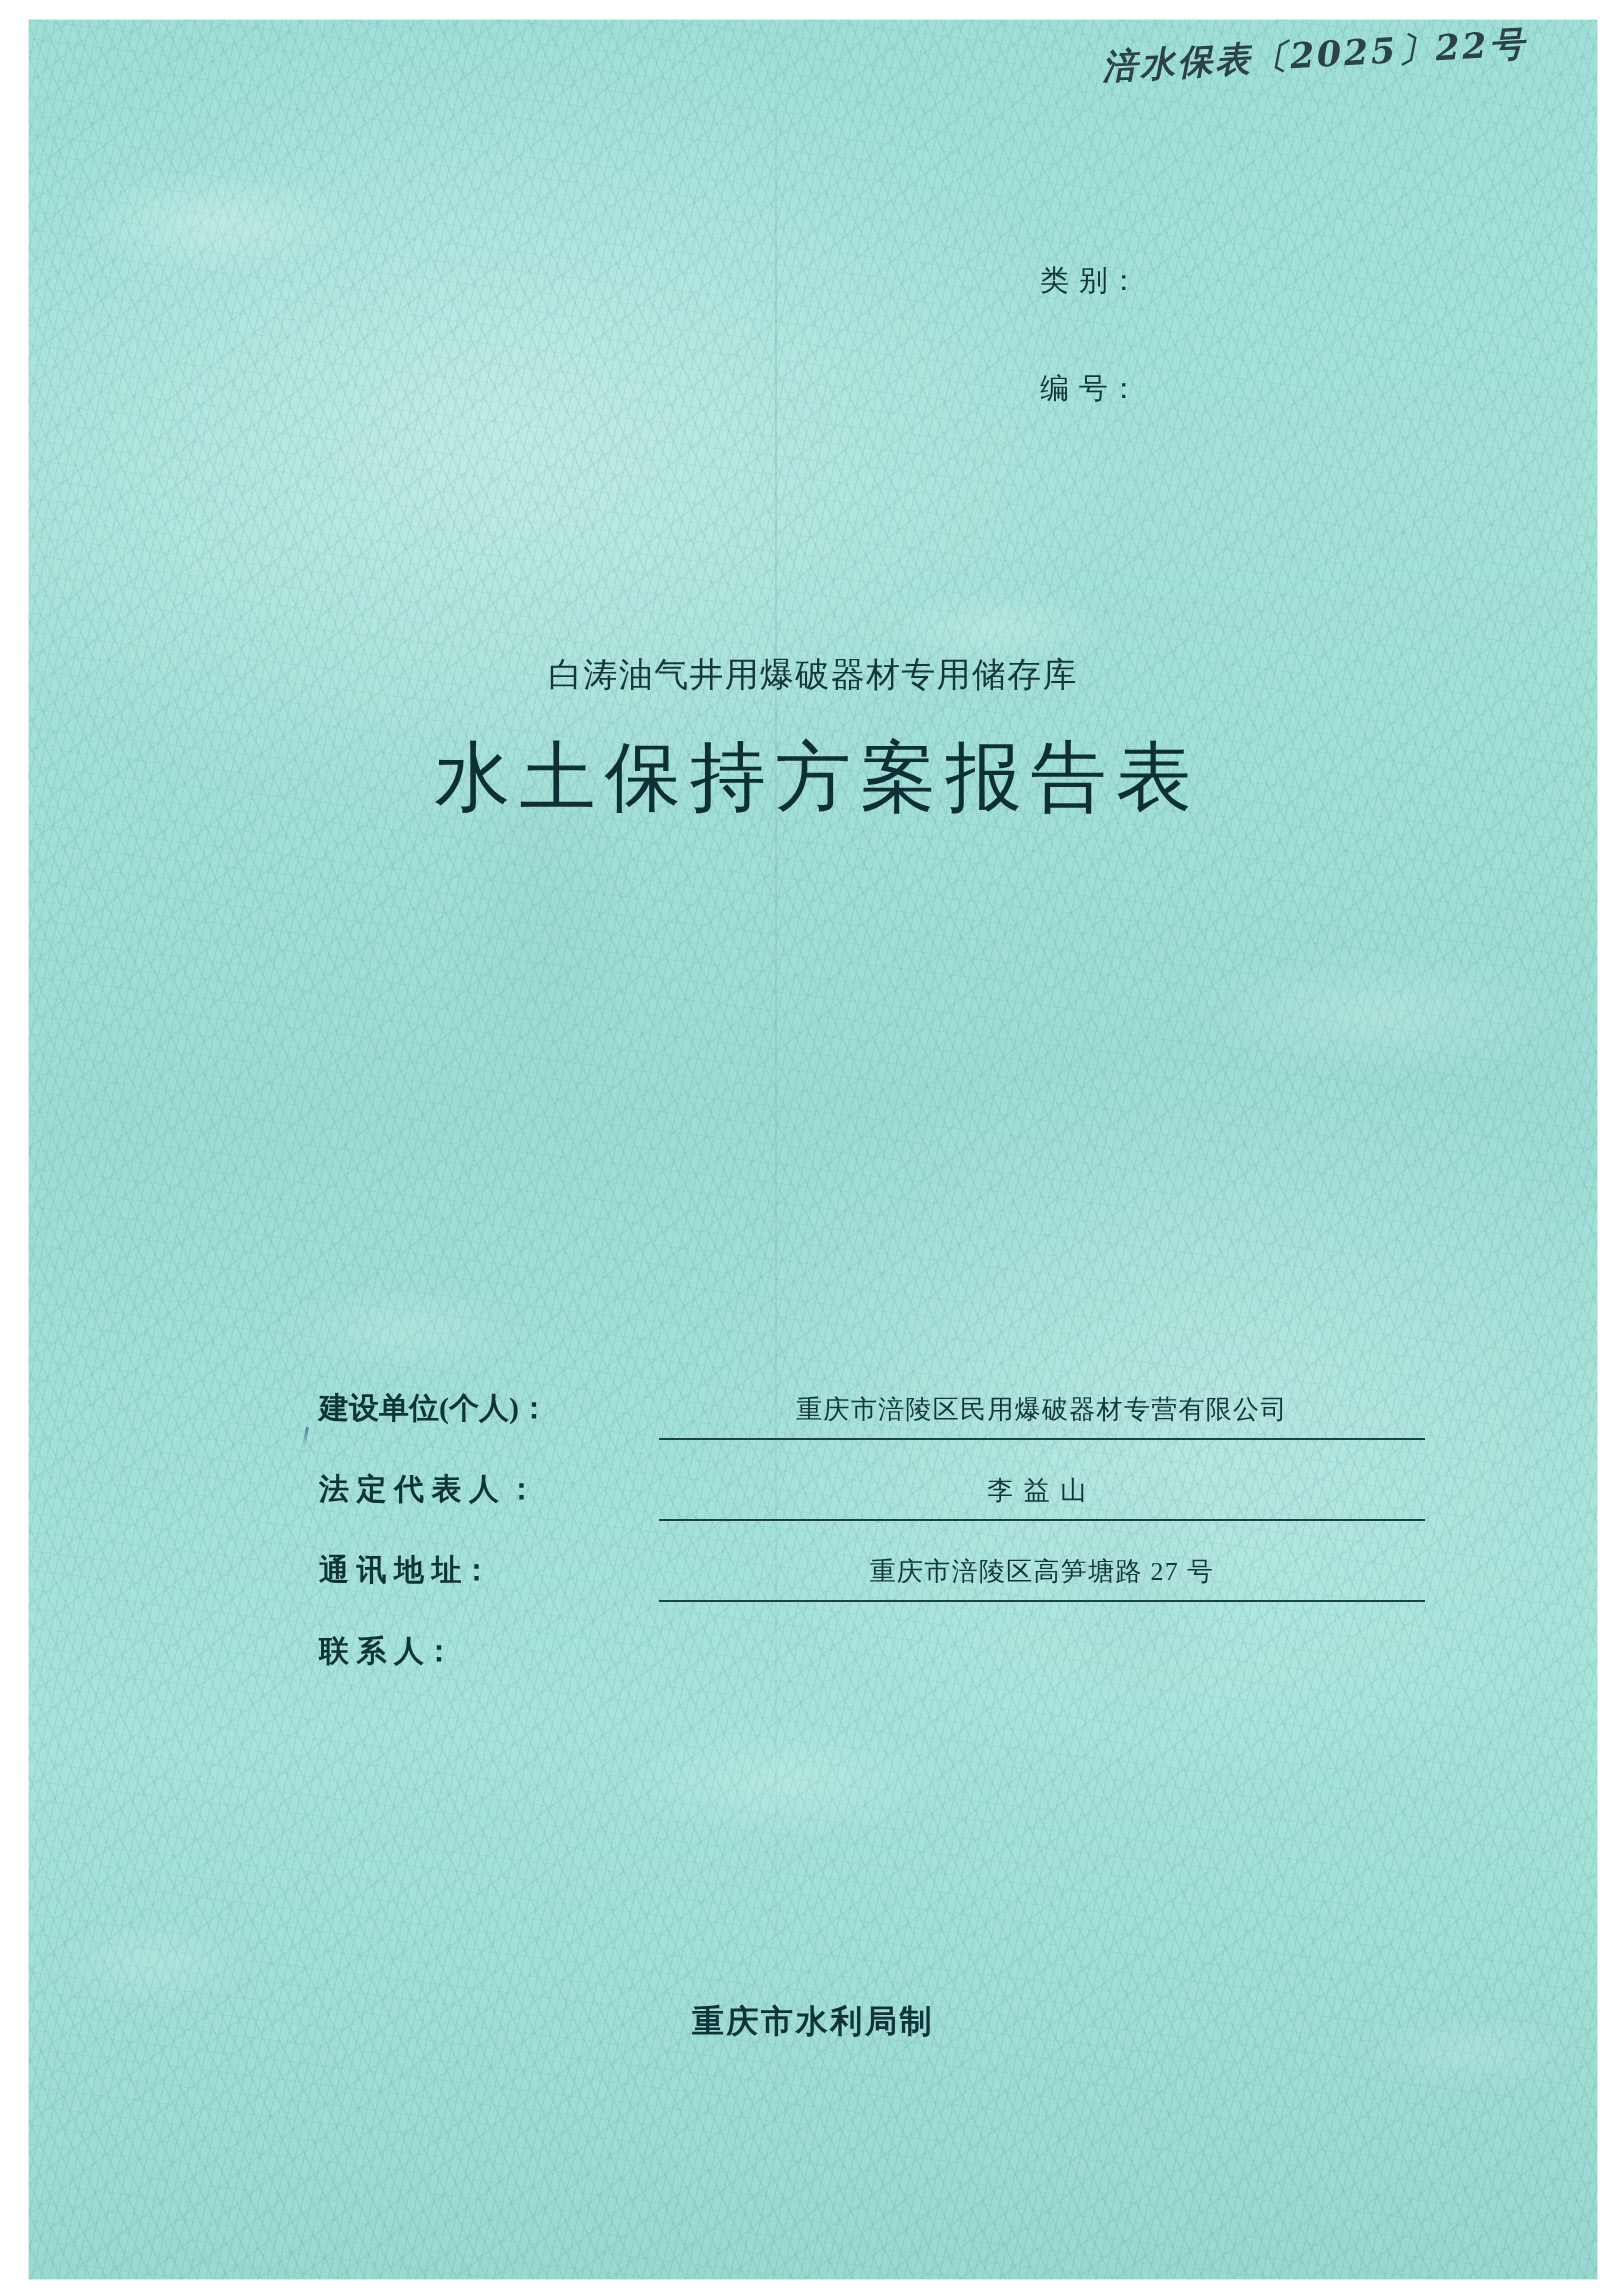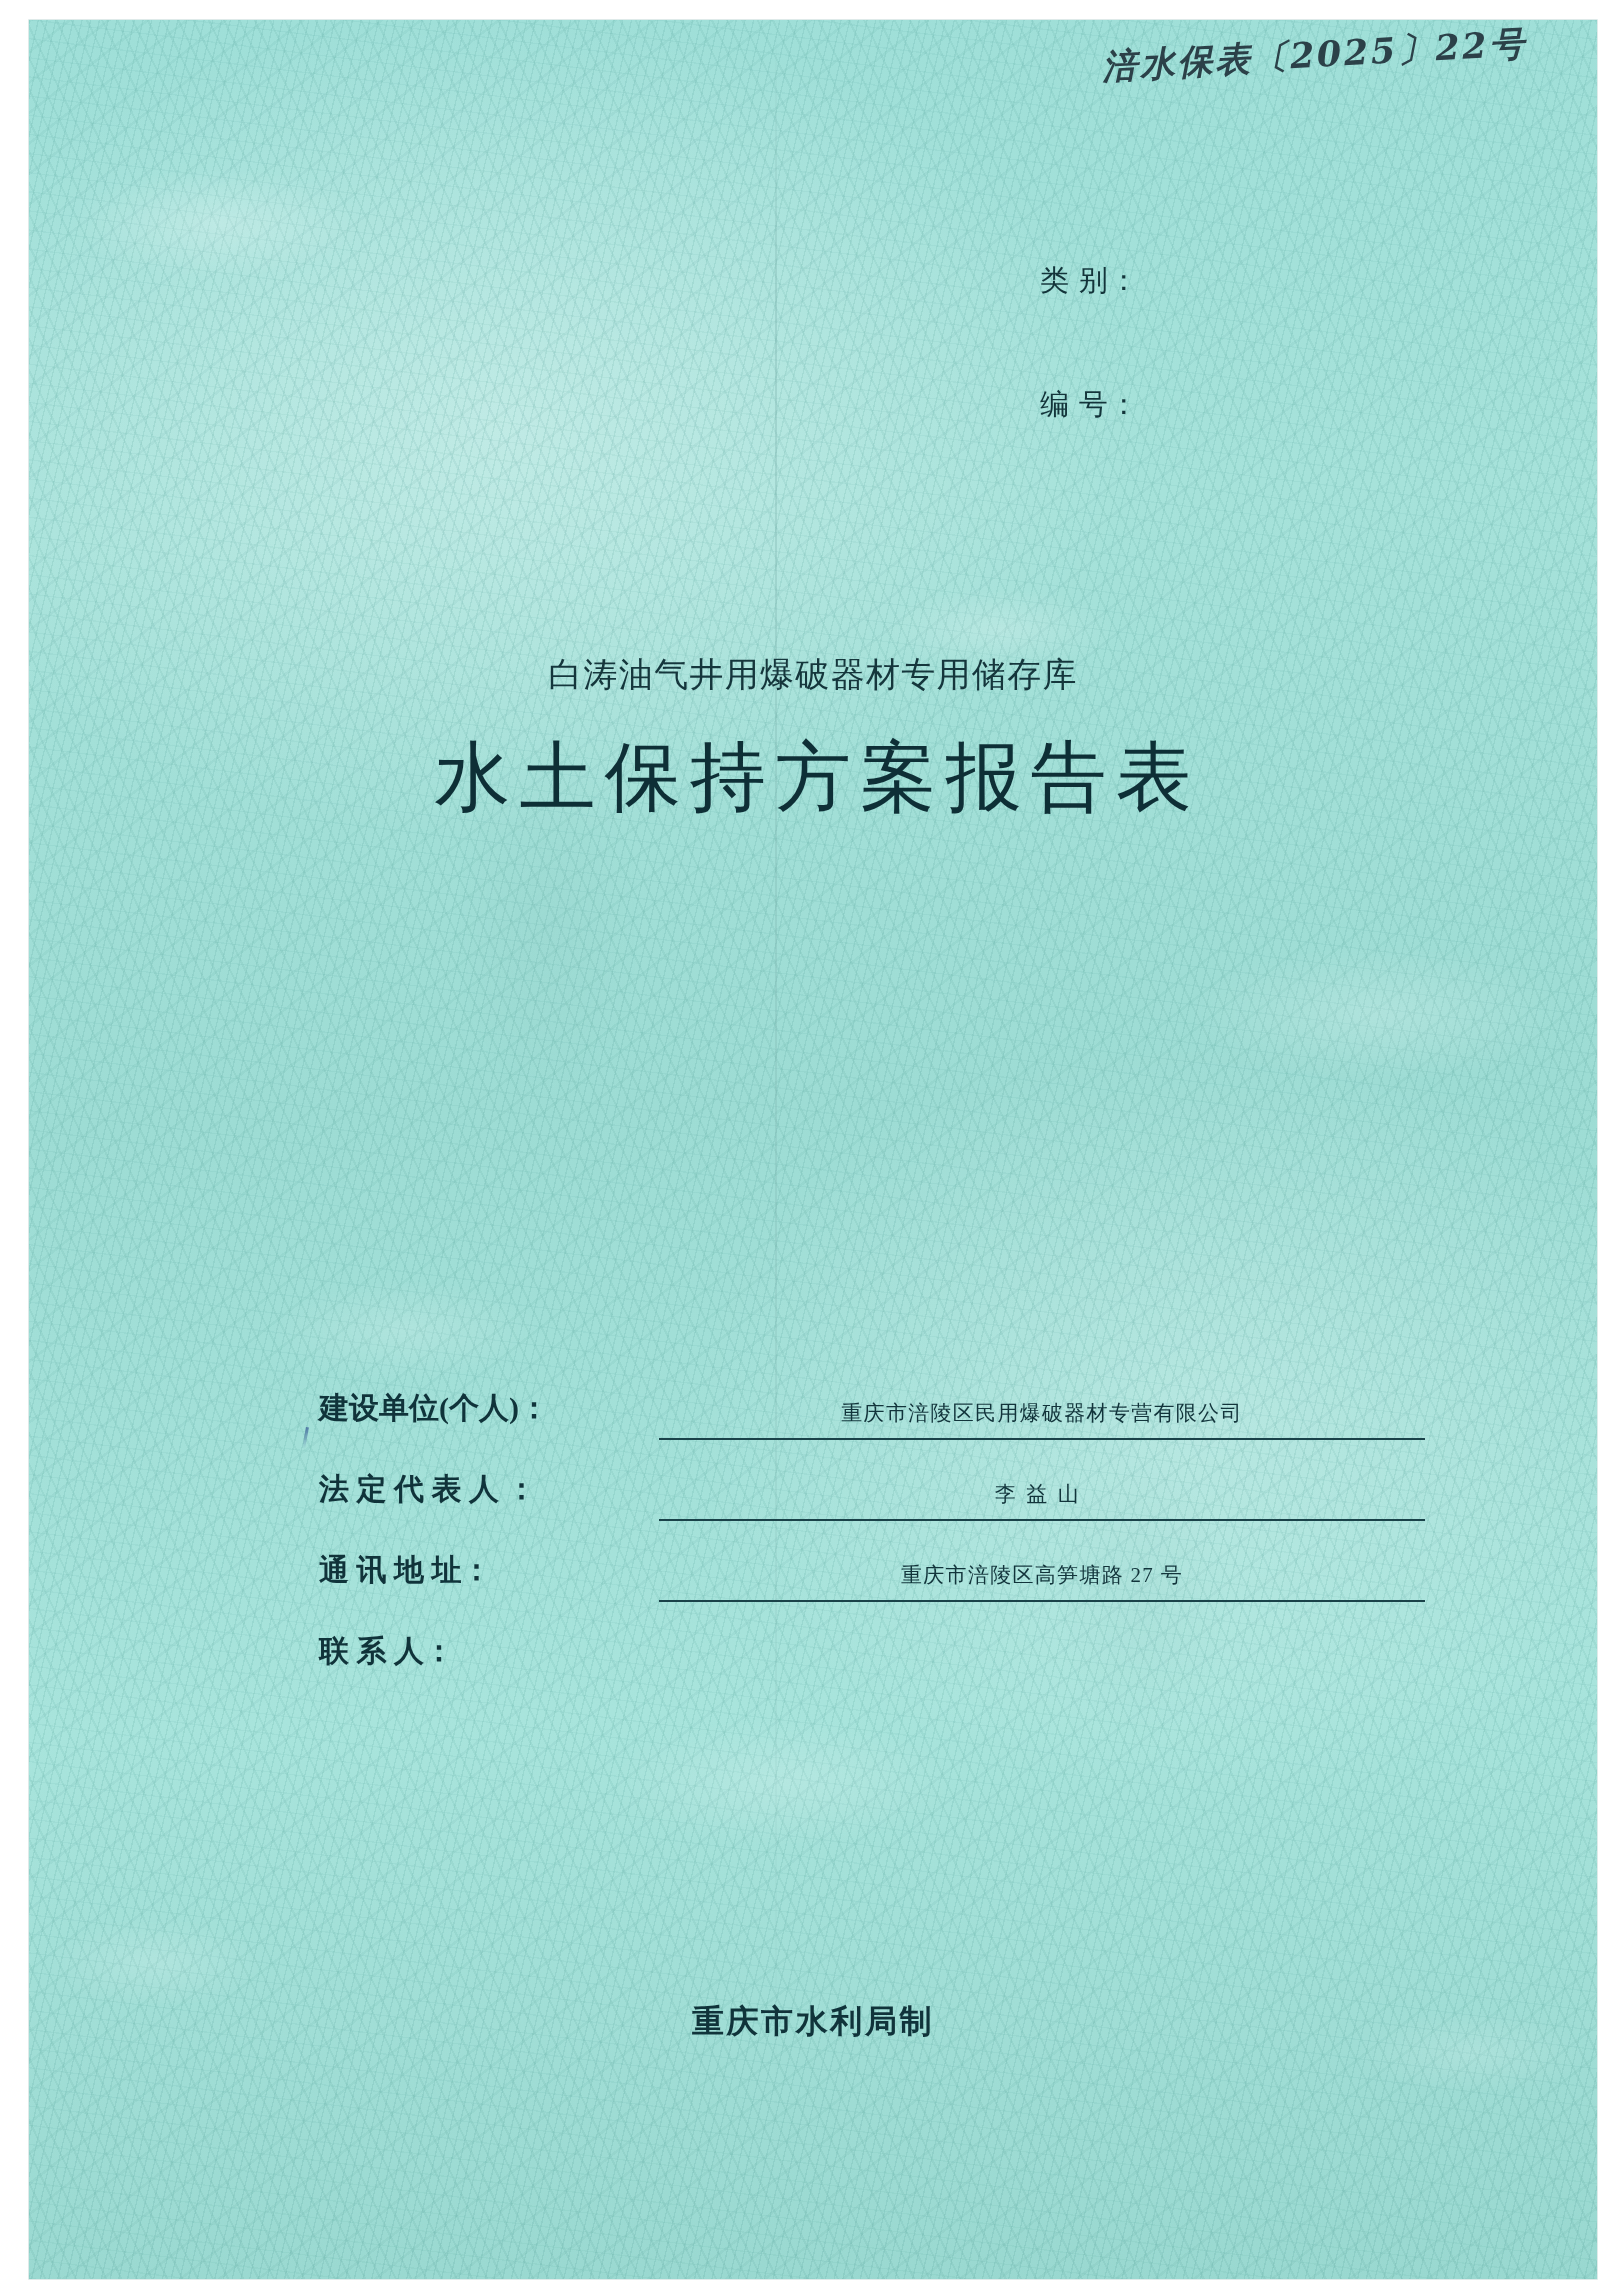--- a/index.html
+++ b/index.html
@@ -95,21 +95,21 @@
   .hdr {
     position: absolute;
     left: 1011px;
     font-size: 29px;
     color: #13343a;
     font-family: "Liberation Serif", serif;
     letter-spacing: 1.3px;
     white-space: nowrap;
   }
   .hdr-category { top: 241px; }
-  .hdr-number   { top: 365px; text-align: center; }
+  .hdr-number   { top: 349px; text-align: center; }
 
   
   .title-sub {
     position: absolute;
     left: 0; right: 0;
     top: 632px;
     text-align: center;
     font-size: 34px;
     letter-spacing: 1.3px;
     color: #15363c;
@@ -151,21 +151,21 @@
     white-space: nowrap;
     padding-bottom: 10.5px;
     flex: 0 0 auto;
   }
   .flabel.w1 { width: 340px; }           
   .flabel.w2 { width: 340px; letter-spacing: 0px; }
   .fvalue {
     flex: 1 1 auto;
     position: relative;
     text-align: center;
-    font-size: 21px;
+    font-size: 26px;
     color: #12343b;
     font-family: "Liberation Serif", serif;
     padding-bottom: 10.5px;
     border-bottom: 2px solid #1a4249;
     white-space: nowrap;
     letter-spacing: 1.3px;
   }
   .spaced { letter-spacing: 10.5px; }
 
   

